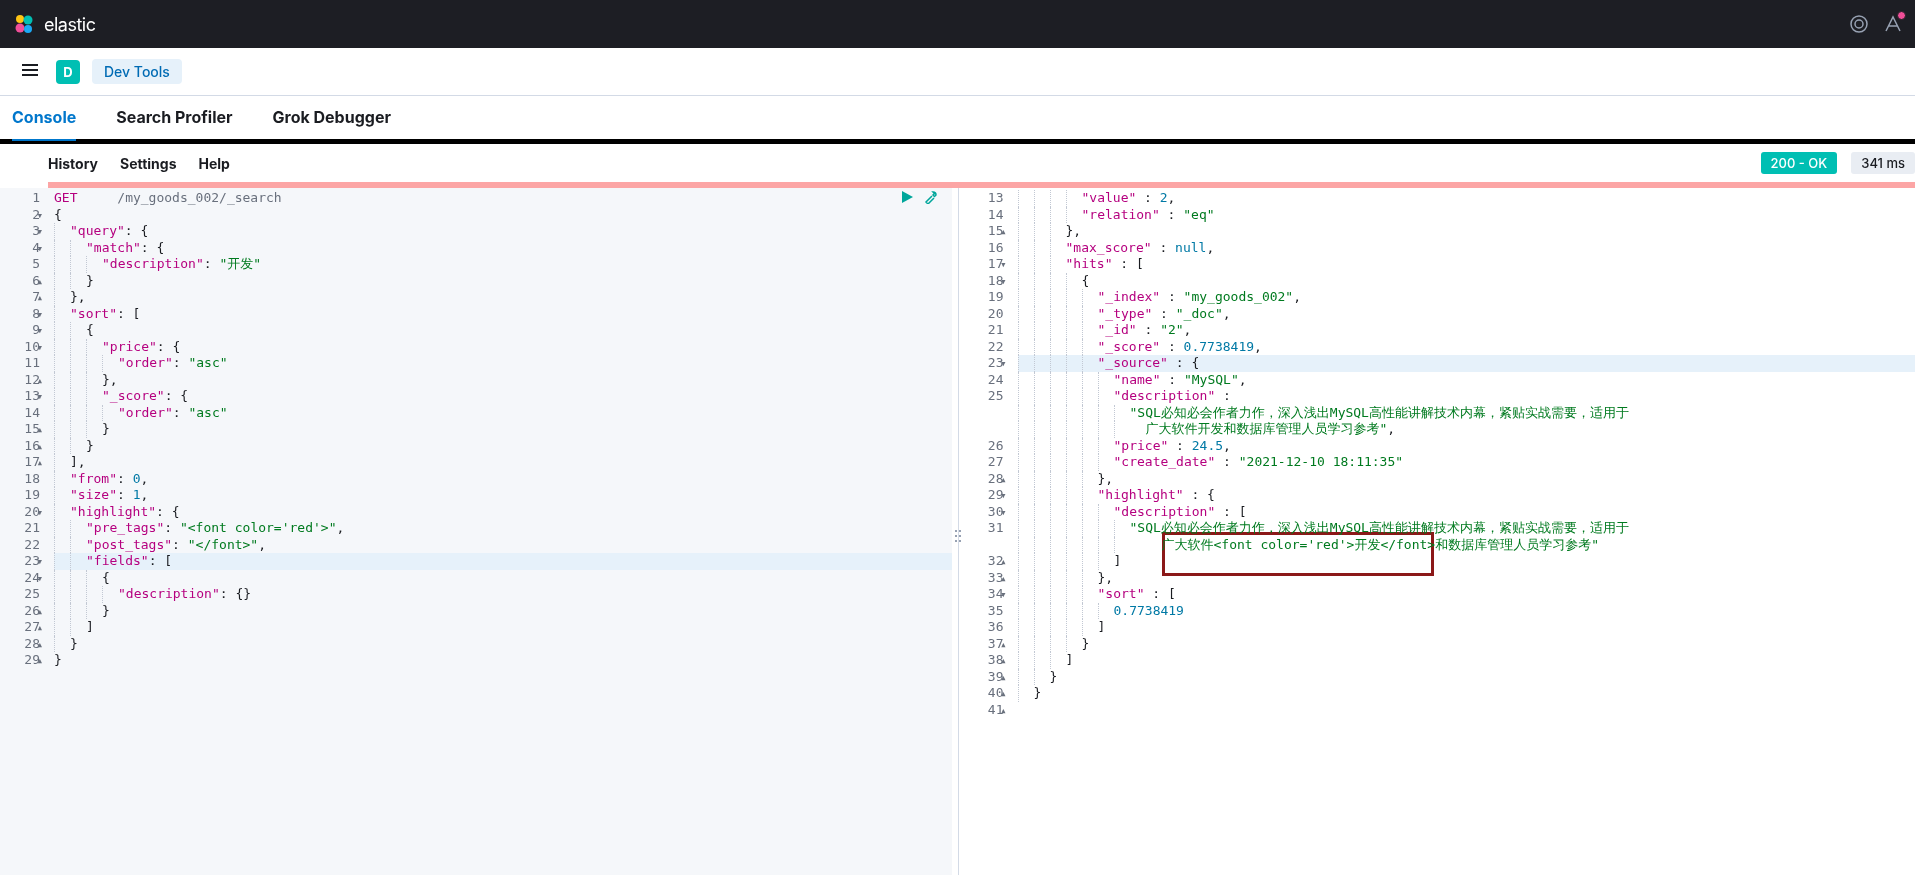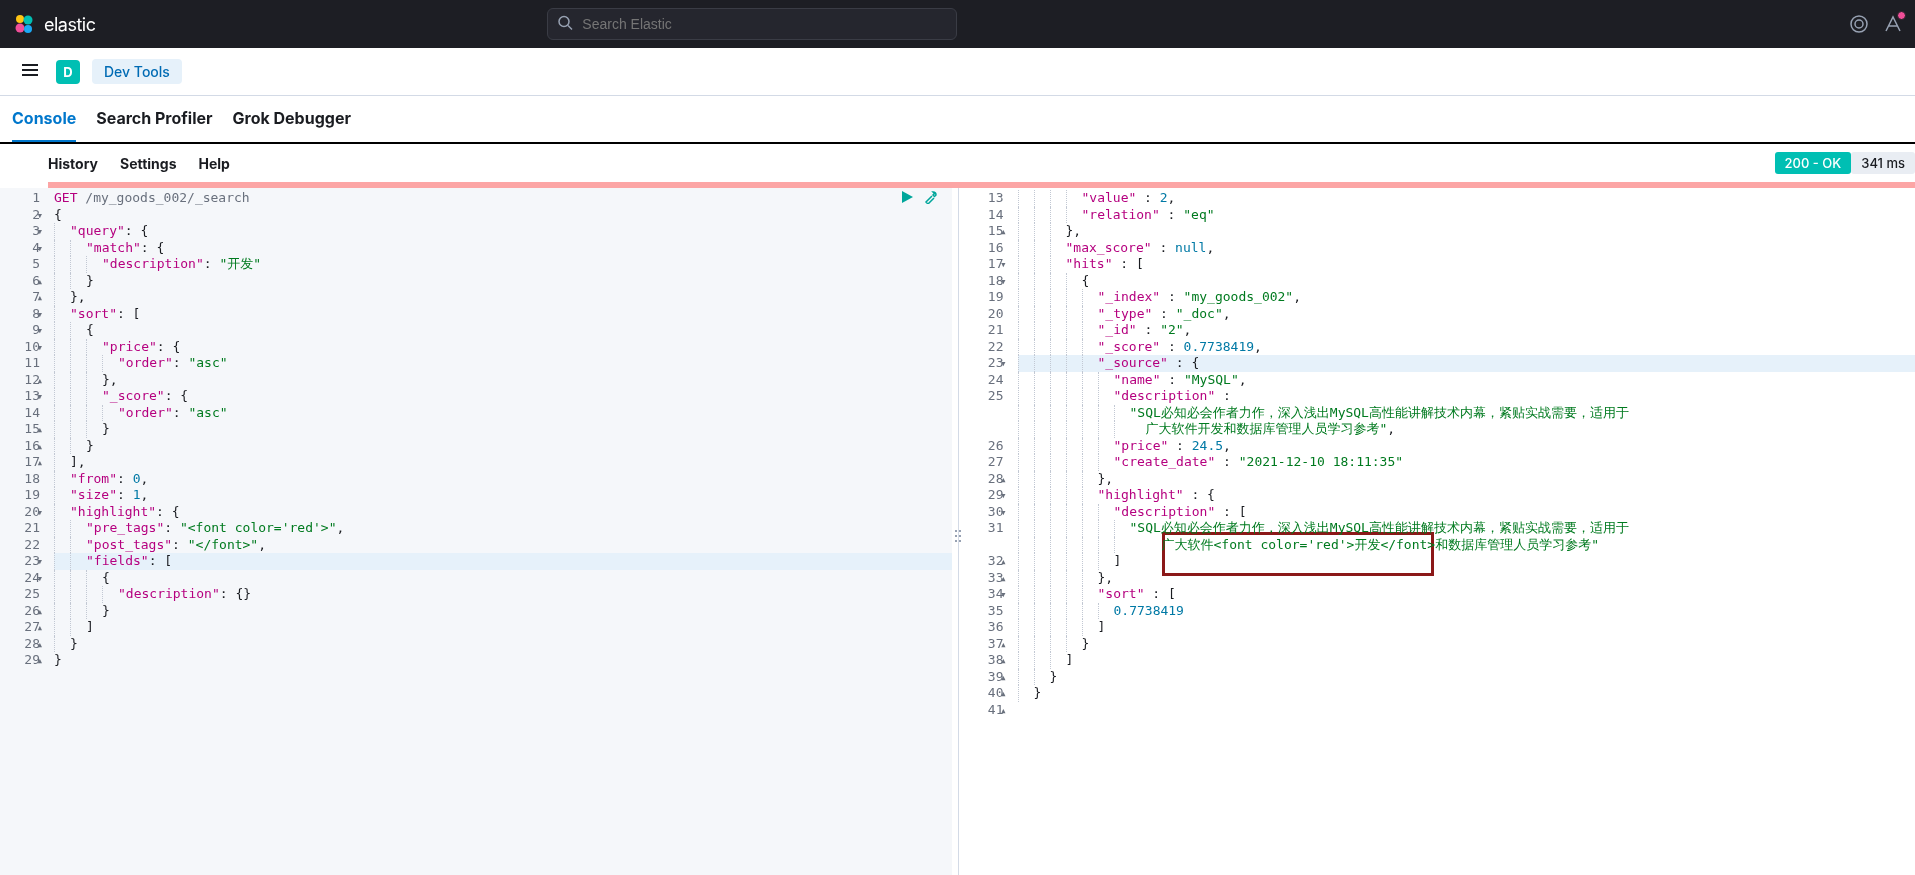--- a/index.html
+++ b/index.html
@@ -17,51 +17,51 @@
 .header-icon { color: #98a2b3; width: 20px; height: 20px; position: relative; cursor: pointer; }
 .notif-dot { position: absolute; top: -3px; right: -3px; width: 9px; height: 9px; background: #f04e98; border-radius: 50%; border: 1px solid #1d1e24; }
 
 
 .sub-header { height: 48px; display: flex; align-items: center; padding: 0 16px; gap: 12px; border-bottom: 1px solid #d3dae6; background: #fff; }
 .hamburger { cursor: pointer; padding: 4px; }
 .app-badge { width: 24px; height: 24px; background: #00bfb3; border-radius: 4px; display: flex; align-items: center; justify-content: center; color: #fff; font-weight: 700; font-size: 13px; }
 .app-pill { background: #e6f1fa; color: #006bb4; padding: 4px 12px; border-radius: 4px; font-size: 14px; font-weight: 500; cursor: pointer; }
 
 
-.tabs-bar { display: flex; align-items: flex-end; padding: 0 12px; background: #fff; border-bottom: 2px solid #000000; gap: 20px; height: 48px; }
+.tabs-bar { display: flex; align-items: center; padding: 0 12px; background: #fff; border-bottom: 5px solid #000000; gap: 40px; height: 48px; }
 .tab { padding: 12px 0; font-size: 16px; font-weight: 700; color: #1a1c21; cursor: pointer; border-bottom: 2px solid transparent; display: flex; align-items: center; gap: 8px; }
 .tab.active { color: #0077cc; border-bottom-color: #0077cc; }
 .beta-badge { font-size: 11px; font-weight: 700; padding: 2px 8px; border: 1px solid #98a2b3; border-radius: 12px; color: #69707d; }
 
 
 .toolbar { display: flex; align-items: center; padding: 8px 0; background: #fff; border-bottom: 6px solid #fca5a5; margin-left: 48px; }
 .toolbar-left { display: flex; gap: 22px; }
 .toolbar-item { font-size: 14px; font-weight: 700; cursor: pointer; color: #1a1c21; }
-.toolbar-right { margin-left: auto; display: flex; gap: 0; align-items: flex-start; }
+.toolbar-right { margin-left: auto; display: flex; gap: 14px; align-items: flex-start; }
 .status-badge { background: #00bfb3; color: #fff; padding: 3px 10px; border-radius: 3px; font-size: 13px; font-weight: 500; }
 .timing-badge { background: #e9edf3; color: #1a1c21; padding: 3px 10px; border-radius: 3px; font-size: 13px; font-weight: 500; }
 
 
 .editor-split { display: flex; height: calc(100vh - 176px); position: relative; }
 .splitter { width: 12px; background: #fff; position: relative; flex-shrink: 0; display: flex; align-items: center; justify-content: center; }
 .splitter::after { content: ''; position: absolute; left: 50%; top: 0; bottom: 0; width: 1px; background: #d3dae6; }
 .split-handle { position: relative; z-index: 1; color: #98a2b3; cursor: col-resize; }
 .pane { flex: 1; display: flex; overflow: hidden; position: relative; background: #fff; }
 .gutter { width: 50px; flex-shrink: 0; text-align: right; padding-right: 10px; font-family: Menlo, Monaco, Consolas, monospace; font-size: 13px; color: #69707d; user-select: none; line-height: 16.5px; padding-top: 2px; }
 .gutter-line { height: 16.5px; position: relative; }
 .fold-arrow { position: absolute; right: -2px; top: 1px; font-size: 9px; color: #69707d; }
 .code-area { flex: 1; font-family: Menlo, Monaco, Consolas, monospace; font-size: 13px; line-height: 16.5px; padding-top: 2px; padding-left: 4px; position: relative; overflow-x: auto; }
 .code-line { height: 16.5px; white-space: pre; position: relative; }
 .hl-line { background: #e6f1fa; }
 .indent-guide { display: inline-block; border-left: 1px dotted #c2c8d3; }
 .iw { display: inline-block; width: 16px; }
 
 
 .t-method { color: #b5007f; }
-.t-path { color: #69707d; }
+.t-path { color: #69707d; margin-left: 32px; }
 .t-key { color: #b5007f; }
 .t-str { color: #007a1f; }
 .t-num { color: #0079a5; }
 .t-punc { color: #1a1c21; }
 .t-kw { color: #0079a5; text-align: center; }
 
 
 .req-actions { position: absolute; top: 2px; right: 14px; display: flex; gap: 10px; z-index: 2; }
 .req-action { color: #00a69b; cursor: pointer; }
 
@@ -75,29 +75,20 @@
   <div class="logo-area">
     <span class="logo-icon">
       <svg width="24" height="24" viewBox="0 0 24 24">
           <circle cx="8" cy="7" r="4" fill="#fec514"></circle>
           <circle cx="16" cy="8" r="4.5" fill="#00bfb3"></circle>
           <circle cx="8" cy="16" r="4.5" fill="#f04e98"></circle>
           <circle cx="16" cy="17" r="4" fill="#1ba9f5"></circle>
         </svg>
     </span>
     <span class="logo-text">elastic</span>
-  </div>
-  <div class="search-wrap">
-    <span class="search-icon">
-      <svg width="16" height="16" viewBox="0 0 16 16" fill="none" stroke="currentColor" stroke-width="1.5">
-          <circle cx="7" cy="7" r="5"></circle>
-          <line x1="11" y1="11" x2="15" y2="15"></line>
-        </svg>
-    </span>
-    <input class="search-input" placeholder="Search Elastic" style="">
   </div>
   <div class="header-right">
     <span class="header-icon">
       <svg width="20" height="20" viewBox="0 0 20 20" fill="none" stroke="currentColor" stroke-width="1.5">
           <circle cx="10" cy="10" r="8"></circle>
           <circle cx="10" cy="10" r="4"></circle>
         </svg>
     </span>
     <span class="header-icon">
       <svg width="20" height="20" viewBox="0 0 20 20" fill="none" stroke="currentColor" stroke-width="1.5">

